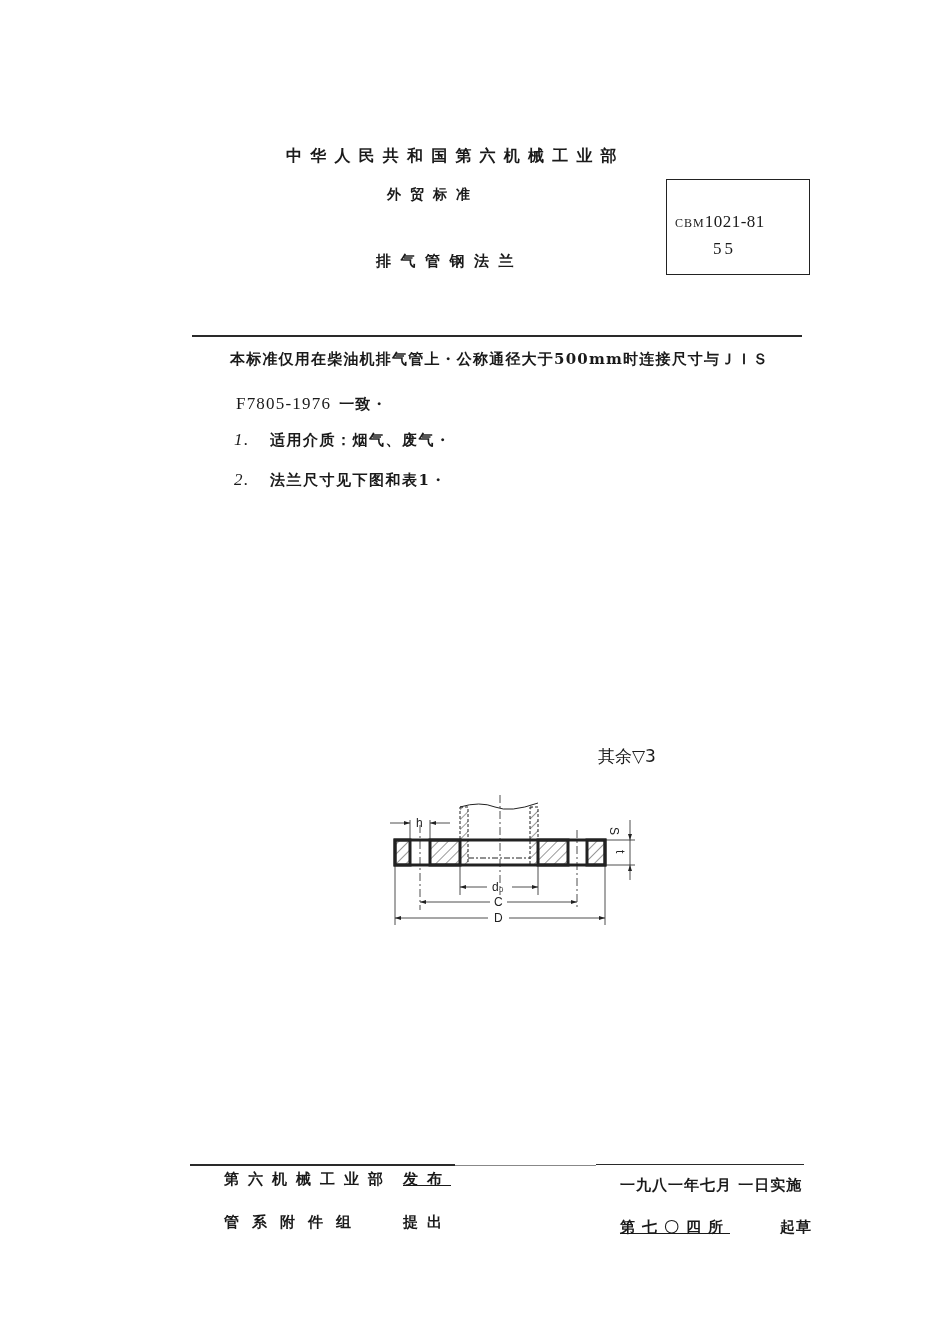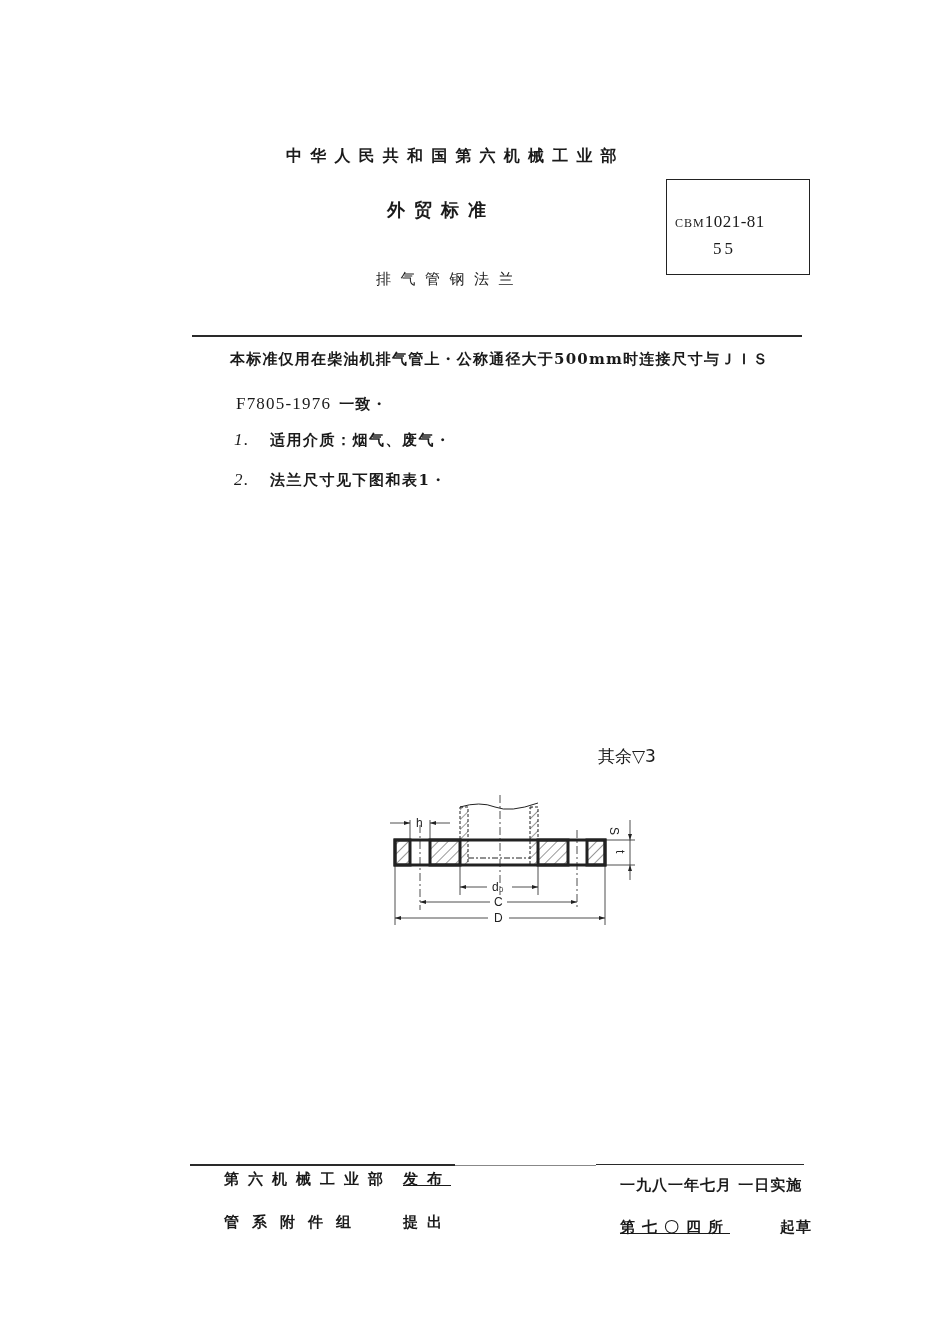--- a/index.html
+++ b/index.html
@@ -8,25 +8,25 @@
       position: relative; overflow: hidden;
       font-family: "DejaVu Serif", "Liberation Serif", serif;
       color: #1a1a1a;
     }
     .abs { position: absolute; }
     .hdr-ministry {
       left: 286px; top: 146px; font-size: 16px; font-weight: bold;
       letter-spacing: 8.2px; white-space: nowrap;
     }
     .hdr-sub {
-      left: 387px; top: 186px; font-size: 18px; font-weight: bold;
-      letter-spacing: 9px; white-space: nowrap; margin-top: 12px;
+      left: 387px; top: 186px; font-size: 14px; font-weight: bold;
+      letter-spacing: 9px; white-space: nowrap;
     }
     .hdr-title {
-      left: 376px; top: 270px; font-size: 15px; font-weight: normal;
+      left: 376px; top: 252px; font-size: 15px; font-weight: bold;
       letter-spacing: 9.5px; white-space: nowrap;
     }
     .code-box {
       left: 666px; top: 179px; width: 144px; height: 96px;
       border: 1.5px solid #222; box-sizing: border-box;
     }
     .code-line1 {
       position: absolute; left: 8px; top: 32px; white-space: nowrap;
       font-family: "Liberation Serif", serif; font-size: 17px; letter-spacing: 0.5px;
     }

